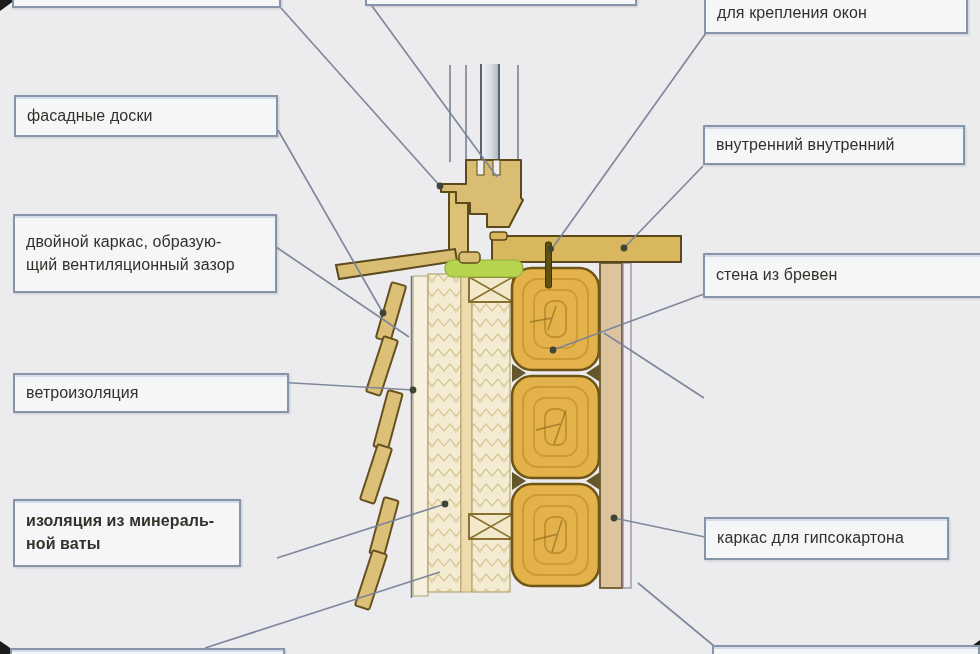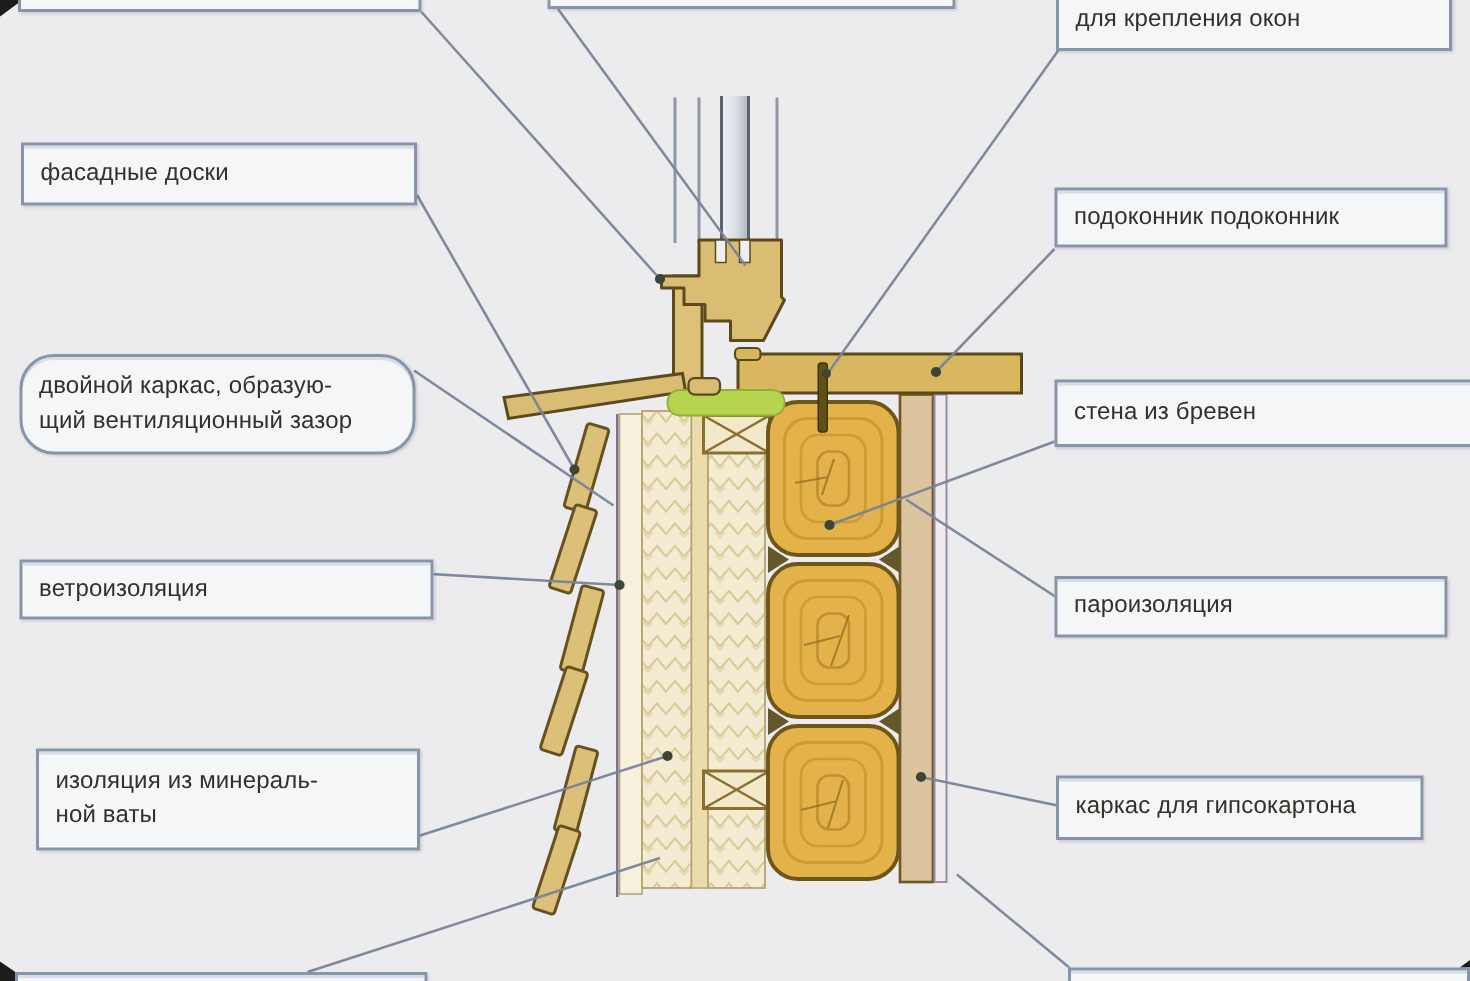--- a/index.html
+++ b/index.html
@@ -16,23 +16,23 @@
     box-shadow: inset 0 2px 0 rgba(186,202,224,.55), 1px 1px 2px rgba(110,120,140,.28);
     display:flex;align-items:center;
     padding:4px 11px;
     font-size:16px;color:#35302a;line-height:1.42;
     white-space:pre-line;letter-spacing:.1px;
     box-sizing:border-box;
   }
   
   .lb-topcut-left   {left:12px;  top:-22px; width:269px; height:30px;}
   .lb-facade        {left:14px;  top:95px;  width:264px; height:42px;}
-  .lb-double-frame  {left:13px;  top:236px; width:264px; height:67px;border-radius:23px;}
+  .lb-double-frame  {left:13px;  top:214px; width:264px; height:79px;}
   .lb-windbarrier   {left:13px;  top:373px; width:276px; height:40px;}
-  .lb-mineralwool   {left:24px;  top:499px; width:256px; height:68px;}
+  .lb-mineralwool   {left:13px;  top:499px; width:228px; height:68px;font-weight:bold;}
   .lb-botcut-left   {left:10px;  top:648px; width:275px; height:40px;}
   
   .lb-topcut-center {left:365px; top:-18px; width:272px; height:24px;}
   
   .lb-window-fixing {left:704px; top:-28px; width:264px; height:62px; align-items:flex-end; padding-bottom:7px;}
   .lb-inner-sill    {left:703px; top:125px; width:262px; height:40px;}
   .lb-log-wall      {left:703px; top:253px; width:286px; height:45px;}
   .lb-vapor-barrier {left:703px; top:384px; width:262px; height:41px;}
   .lb-drywall-frame {left:704px; top:517px; width:245px; height:43px;}
   .lb-botcut-right  {left:712px; top:645px; width:268px; height:40px;}
@@ -191,18 +191,17 @@
   <div class="label-box lb-topcut-left"></div>
   <div class="label-box lb-facade">фасадные доски</div>
   <div class="label-box lb-double-frame">двойной каркас, образую-
 щий вентиляционный зазор</div>
   <div class="label-box lb-windbarrier">ветроизоляция</div>
   <div class="label-box lb-mineralwool">изоляция из минераль-
 ной ваты</div>
   <div class="label-box lb-botcut-left"></div>
   <div class="label-box lb-topcut-center"></div>
   <div class="label-box lb-window-fixing">для крепления окон</div>
-  <div class="label-box lb-inner-sill">подоконник подоконник</div>
+  <div class="label-box lb-inner-sill">внутренний внутренний</div>
   <div class="label-box lb-log-wall">стена из бревен</div>
-  <div class="label-box lb-vapor-barrier">пароизоляция</div>
   <div class="label-box lb-drywall-frame">каркас для гипсокартона</div>
   <div class="label-box lb-botcut-right"></div>
 </div>
 
 </body></html>

